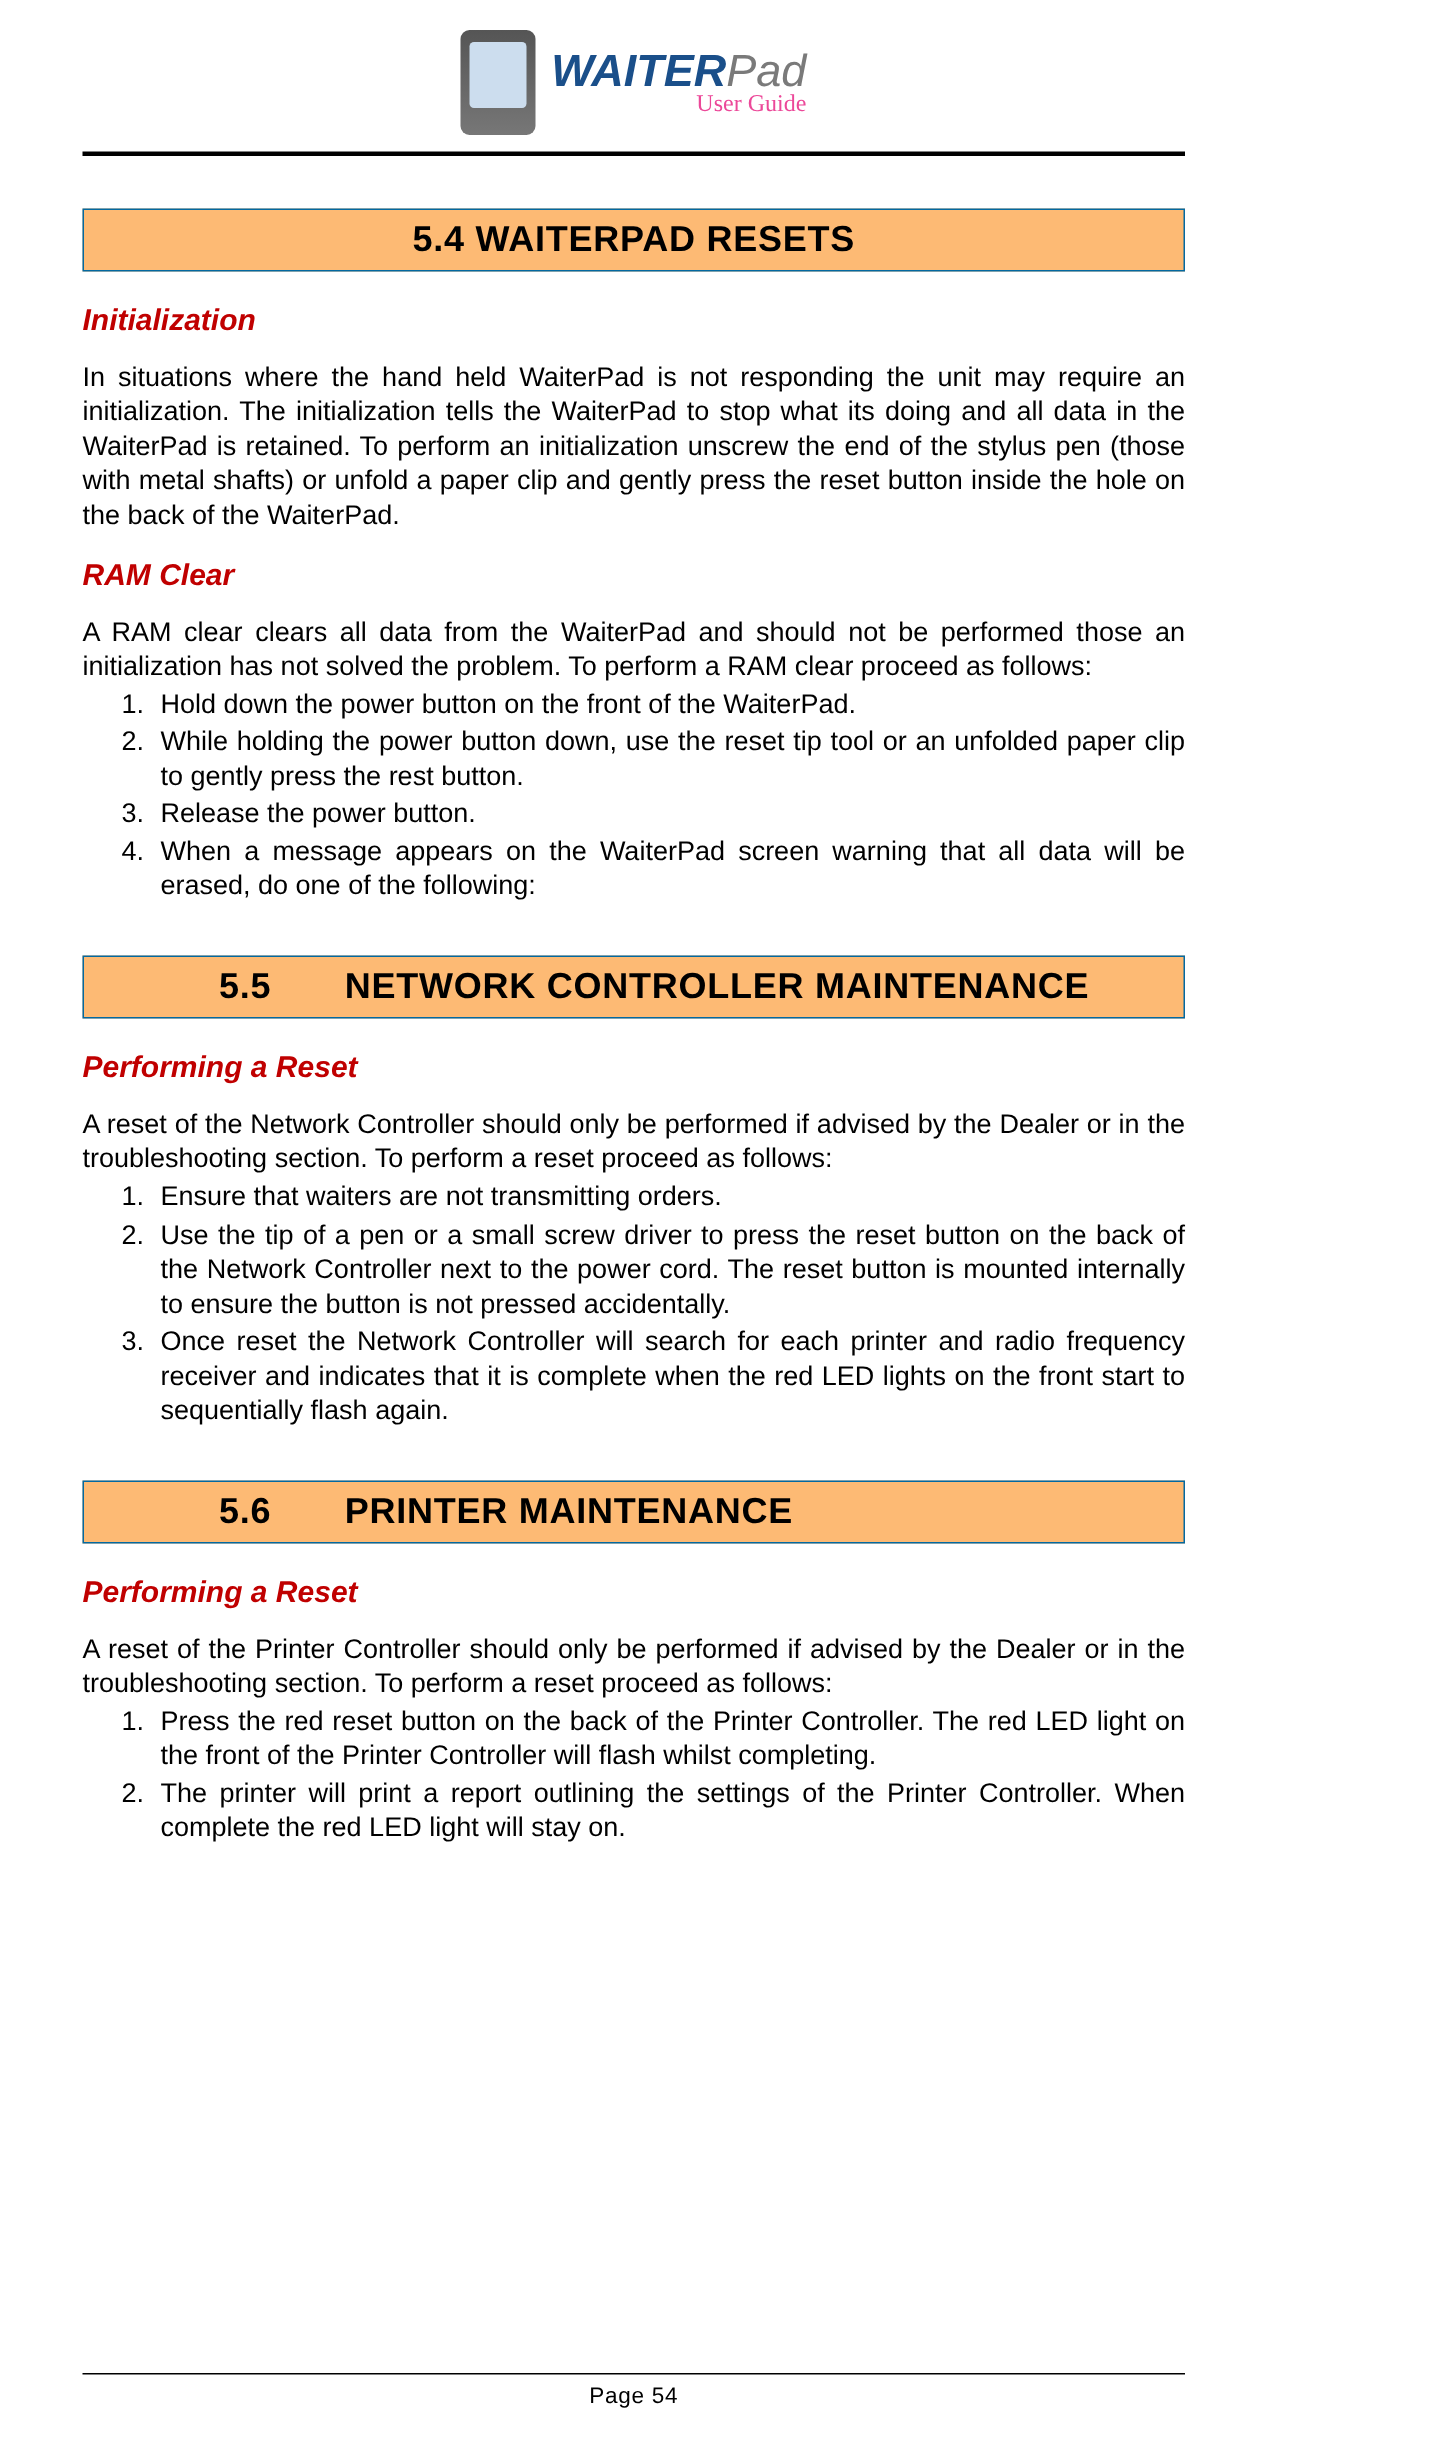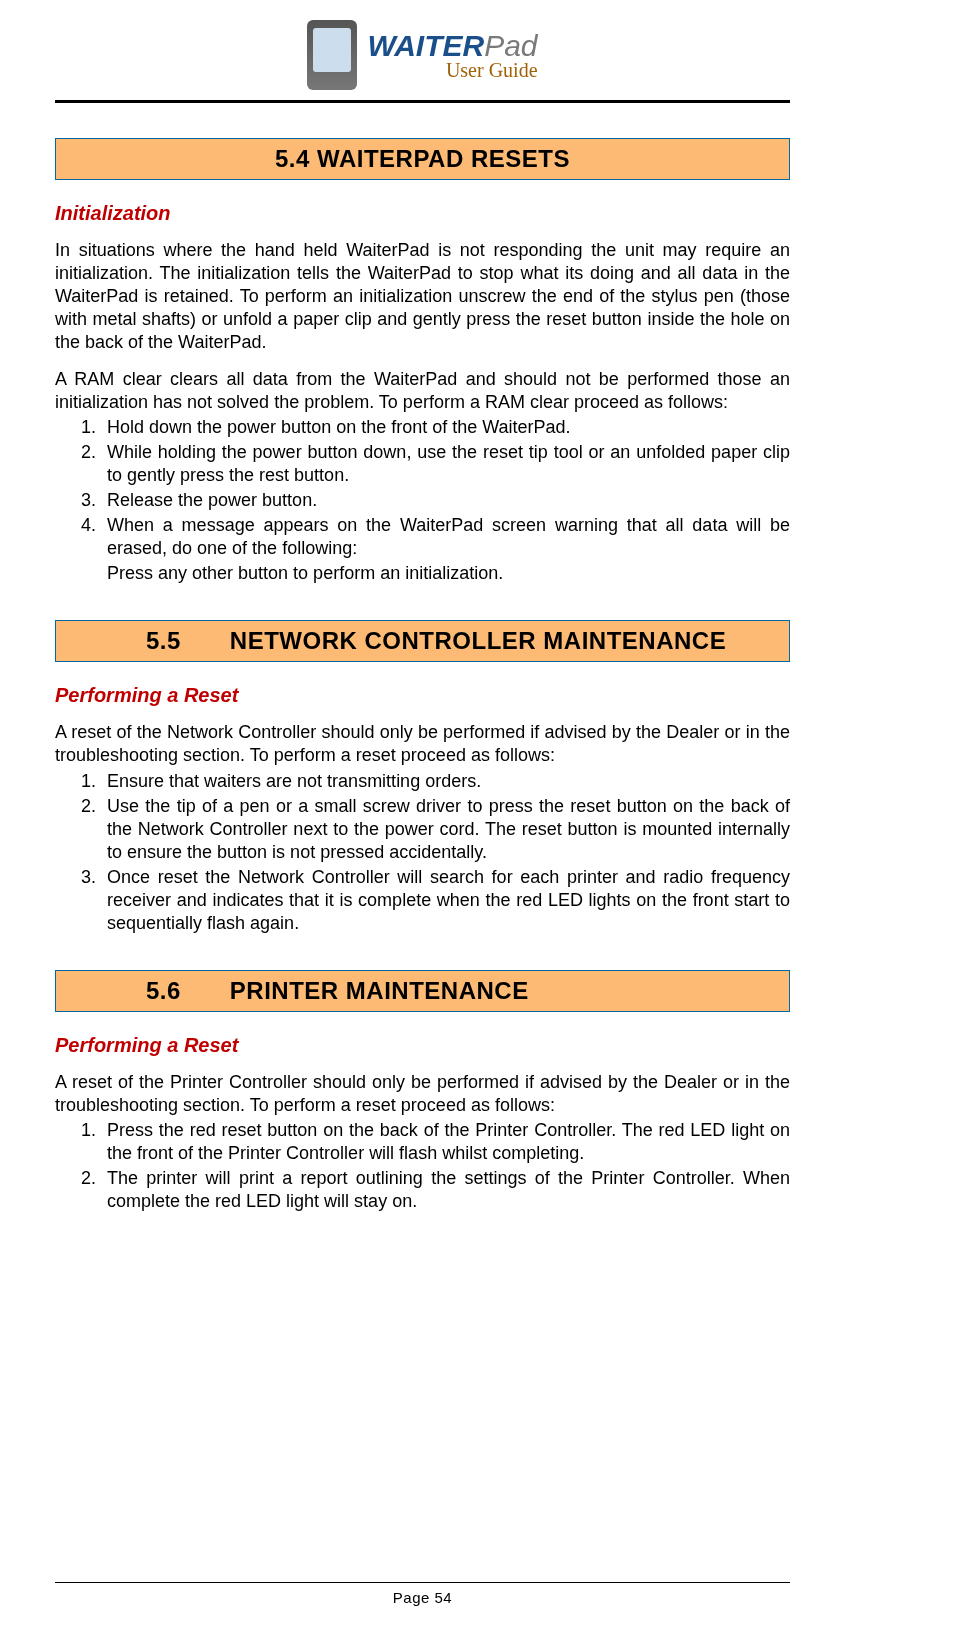--- a/index.html
+++ b/index.html
@@ -49,22 +49,22 @@
     font-weight: bold;
     font-style: italic;
     color: #1a4f8a;
   }
   .logo-title .pad {
     color: #7a7a7a;
     font-weight: normal;
   }
   .logo-sub {
     font-family: "Comic Sans MS", cursive;
-    font-size: 20px;
-    color: #a16207;
+    font-size: 16px;
+    color: #ec4899;
     text-align: right;
     margin-top: -4px;
   }
   .hr-thick {
     border: none;
     border-top: 3px solid #000;
     margin: 4px 0 30px 0;
   }
   .section-heading {
     border: 1px solid #0369a1;
@@ -143,28 +143,28 @@
       </div>
     </div>
   </div>
   <hr class="hr-thick">
 
   <div class="section-heading">5.4 WAITERPAD RESETS</div>
 
   <div class="sub-heading">Initialization</div>
   <p class="para">In situations where the hand held WaiterPad is not responding the unit may require an initialization. The initialization tells the WaiterPad to stop what its doing and all data in the WaiterPad is retained. To perform an initialization unscrew the end of the stylus pen (those with metal shafts) or unfold a paper clip and gently press the reset button inside the hole on the back of the WaiterPad.</p>
 
+  <div class="sub-heading">RAM Clear</div>
   <p class="para" style="margin-bottom:2px;">A RAM clear clears all data from the WaiterPad and should not be performed those an initialization has not solved the problem. To perform a RAM clear proceed as follows:</p>
   <ol class="numlist">
     <li>Hold down the power button on the front of the WaiterPad.</li>
     <li>While holding the power button down, use the reset tip tool or an unfolded paper clip to gently press the rest button.</li>
     <li>Release the power button.</li>
     <li>
       <div class="sub-line">When a message appears on the WaiterPad screen warning that all data will be erased, do one of the following:</div>
-      <div class="sub-line">Press any other button to perform an initialization.</div>
     </li>
   </ol>
 
   <div class="section-heading left-indent">5.5  NETWORK CONTROLLER MAINTENANCE</div>
 
   <div class="sub-heading">Performing a Reset</div>
   <p class="para" style="margin-bottom:2px;">A reset of the Network Controller should only be performed if advised by the Dealer or in the troubleshooting section. To perform a reset proceed as follows:</p>
   <ol class="numlist">
     <li>Ensure that waiters are not transmitting orders.</li>
     <li>Use the tip of a pen or a small screw driver to press the reset button on the back of the Network Controller next to the power cord. The reset button is mounted internally to ensure the button is not pressed accidentally.</li>

